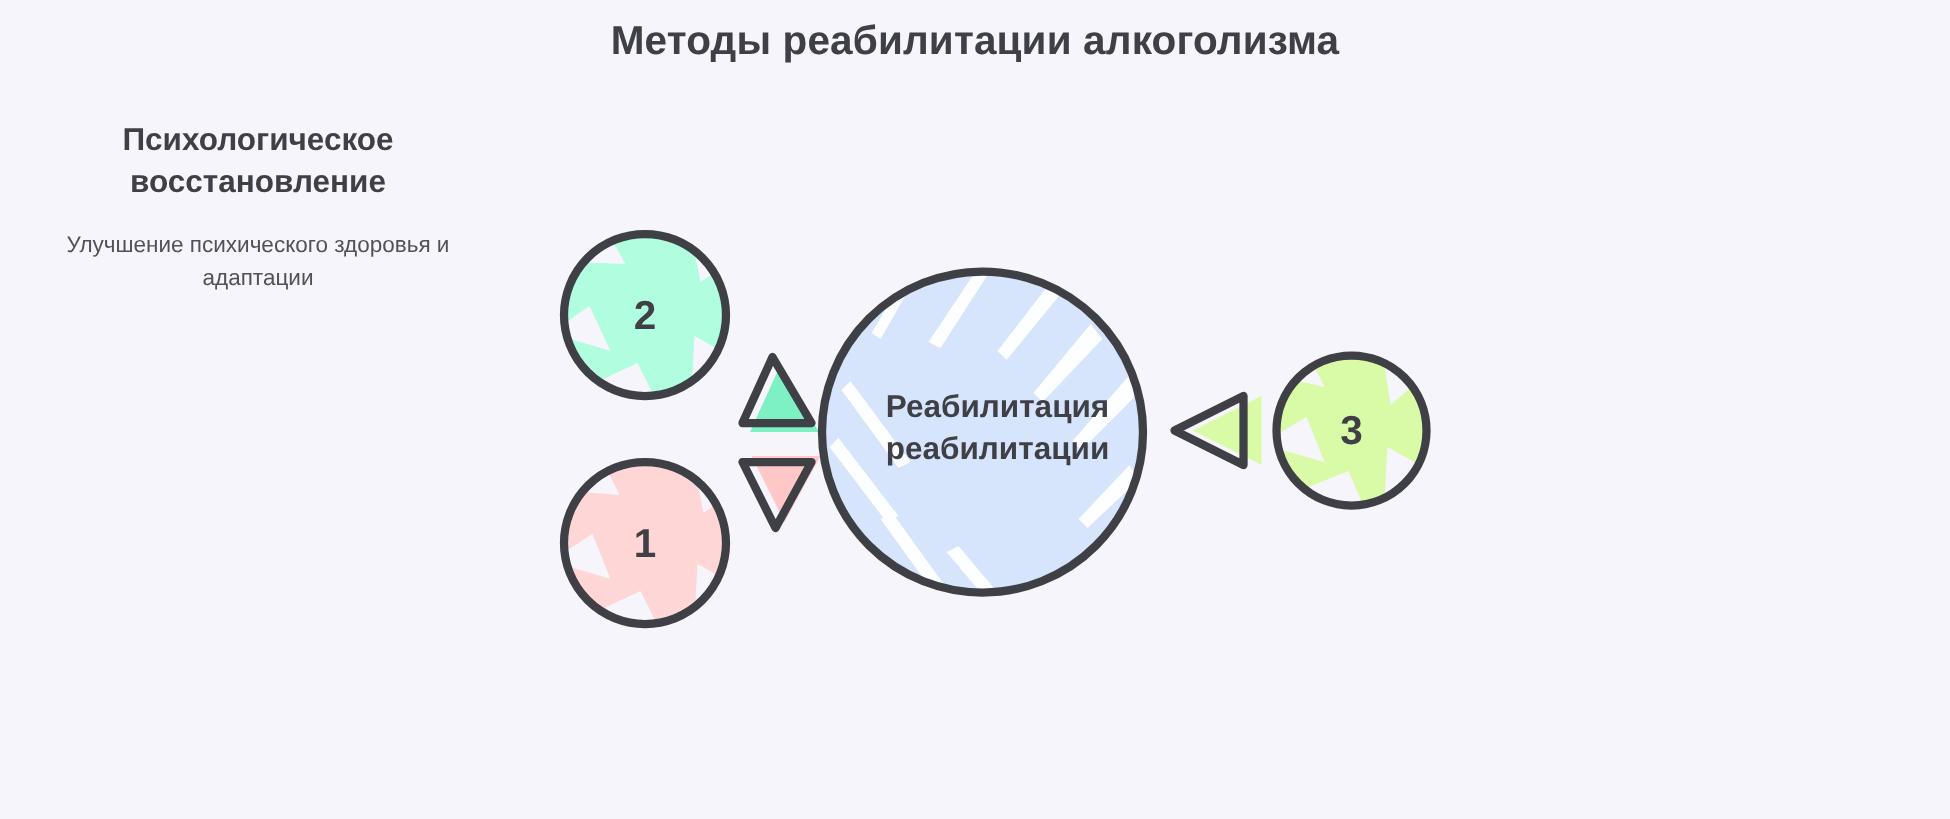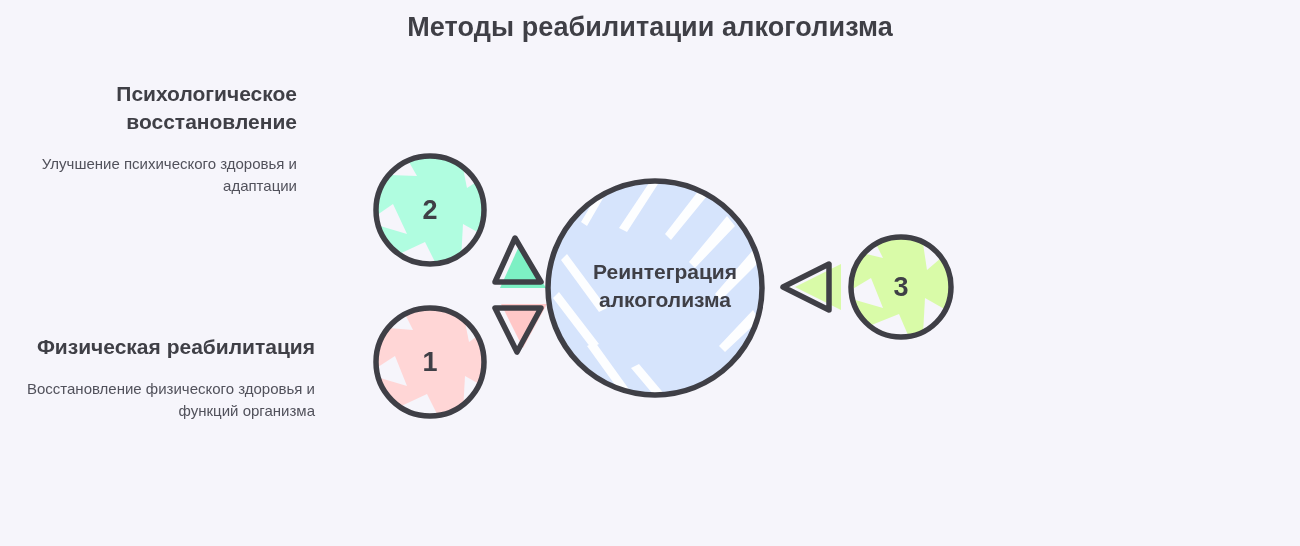--- a/index.html
+++ b/index.html
@@ -42,24 +42,24 @@
     line-height: 1.33;
   }
   .block .body {
     font-size: 15px;
     font-weight: normal;
     color: #51515b;
     line-height: 1.45;
   }
 
   .block-left-top {
-    left: 7px;
+    left: 27px;
     top: 80px;
     width: 290px;
-    text-align: right;
+    text-align: center;
   }
   .block-left-top .body { margin-top: 17px; }
 
   .block-left-bottom {
     left: 25px;
     top: 333px;
     width: 290px;
     text-align: right;
   }
   .block-left-bottom .body { margin-top: 17px; }
@@ -97,24 +97,20 @@
 
 <div class="stage">
 
   <div class="title">Методы реабилитации алкоголизма</div>
 
   <div class="block block-left-top">
     <div class="heading">Психологическое восстановление</div>
     <div class="body">Улучшение психического здоровья и адаптации</div>
   </div>
 
-  <div class="block block-left-bottom">
-    <div class="heading">Физическая реабилитация</div>
-    <div class="body">Восстановление физического здоровья и функций организма</div>
-  </div>
 
   <div class="block block-right">
   </div>
 
   <svg class="diagram" width="620" height="300" viewBox="0 0 620 300">
     <defs>
       <clipPath id="clip-center">
           <circle cx="300" cy="158" r="107"></circle>
         </clipPath>
       <clipPath id="clip-n2">
@@ -195,15 +191,15 @@
         <path d="M566 100 L600 116 L572 140 Z" fill="#f6f5fb"></path>
         <path d="M486 166 L516 148 L528 178 Z" fill="#f6f5fb"></path>
         <path d="M570 168 L602 186 L568 204 Z" fill="#f6f5fb"></path>
         <path d="M514 196 L544 184 L556 212 Z" fill="#f6f5fb"></path>
       </g>
       <circle cx="546" cy="157" r="50" fill="none" stroke="#3f3f46" stroke-width="5.5"></circle>
       <text x="546" y="157" text-anchor="middle" dominant-baseline="central" font-family="Liberation Sans, sans-serif" font-size="27" font-weight="bold" fill="#3f3f46">3</text>
     </g>
   </svg>
 
-  <div class="center-label">Реинтеграция алкоголизма</div>
+  <div class="center-label">Реабилитация реабилитации</div>
 
 </div>
 
 </body></html>

